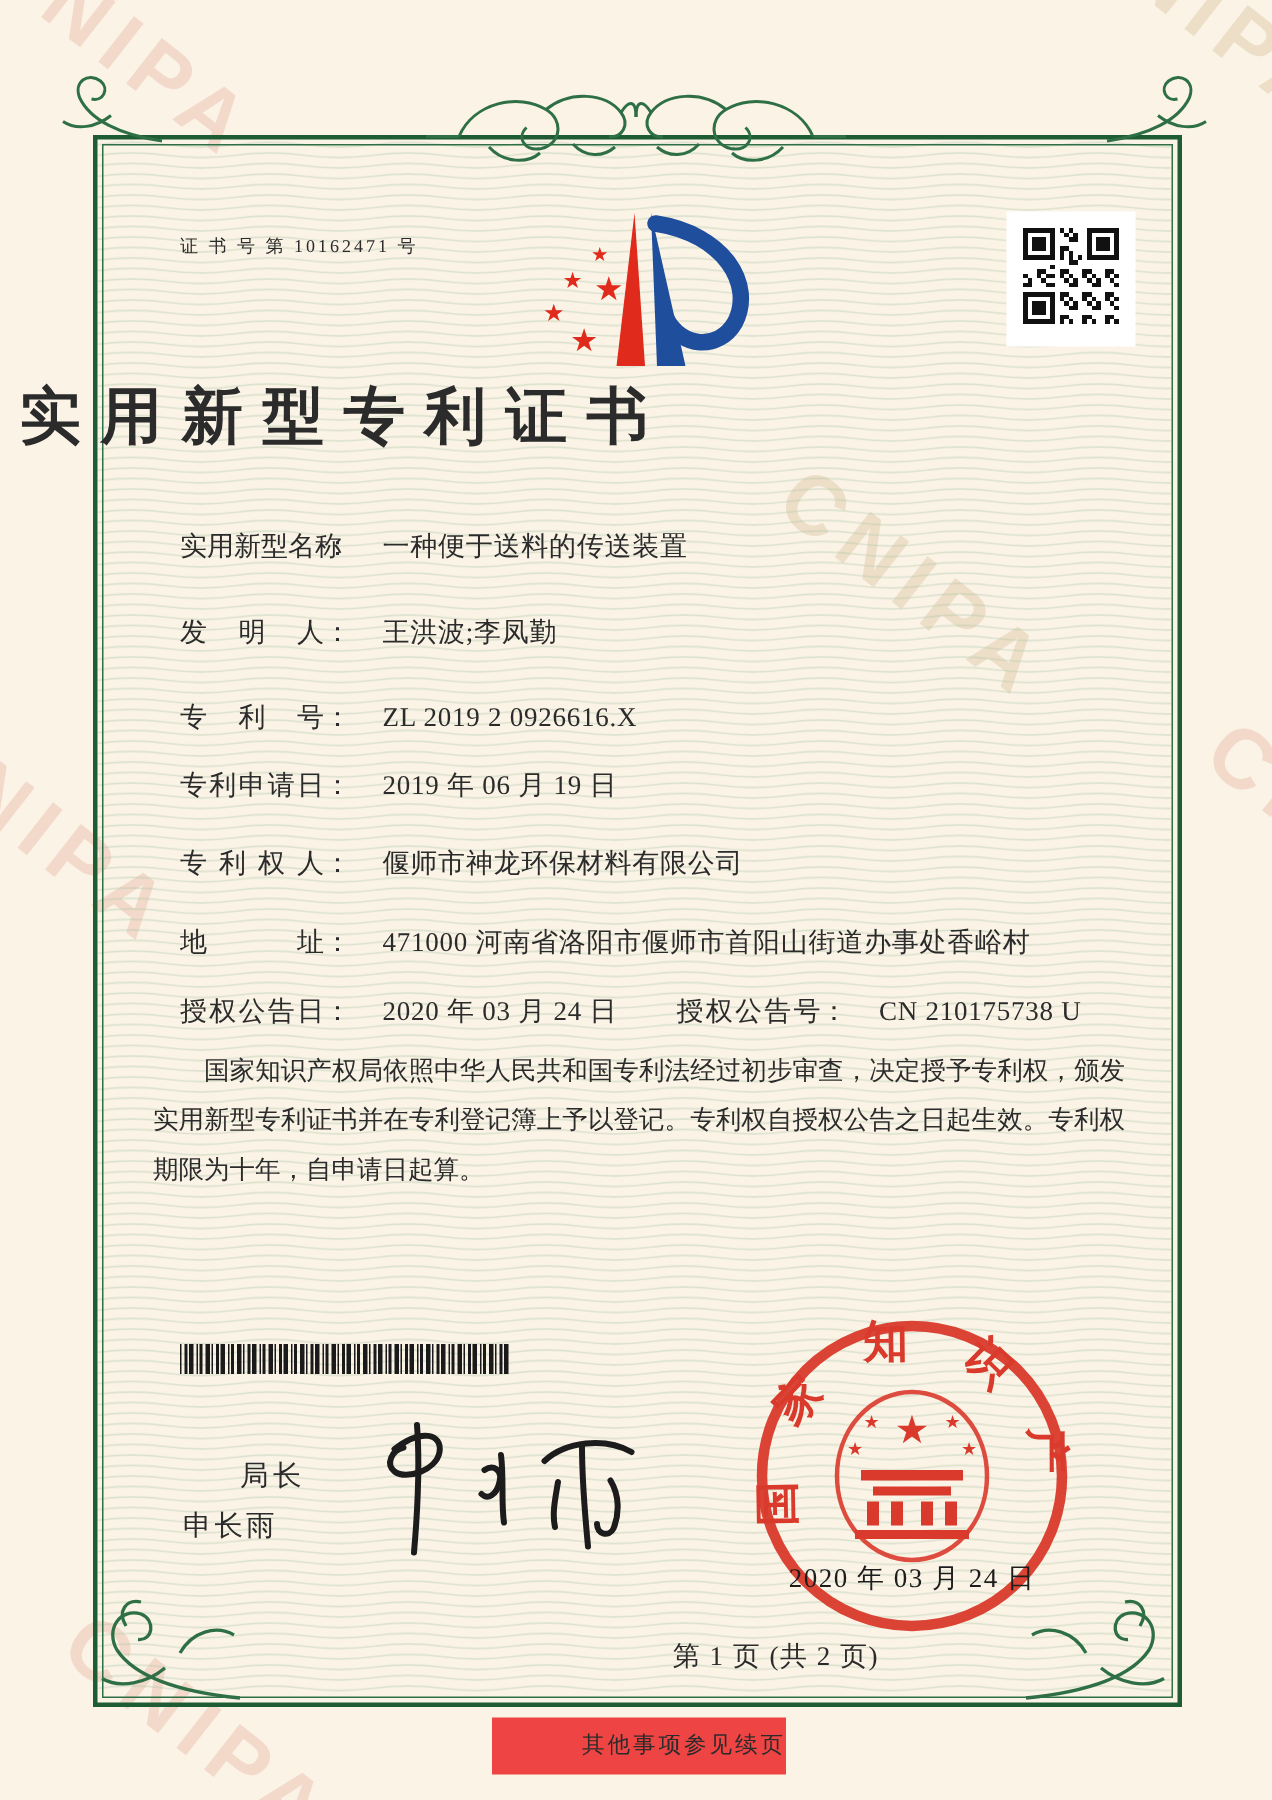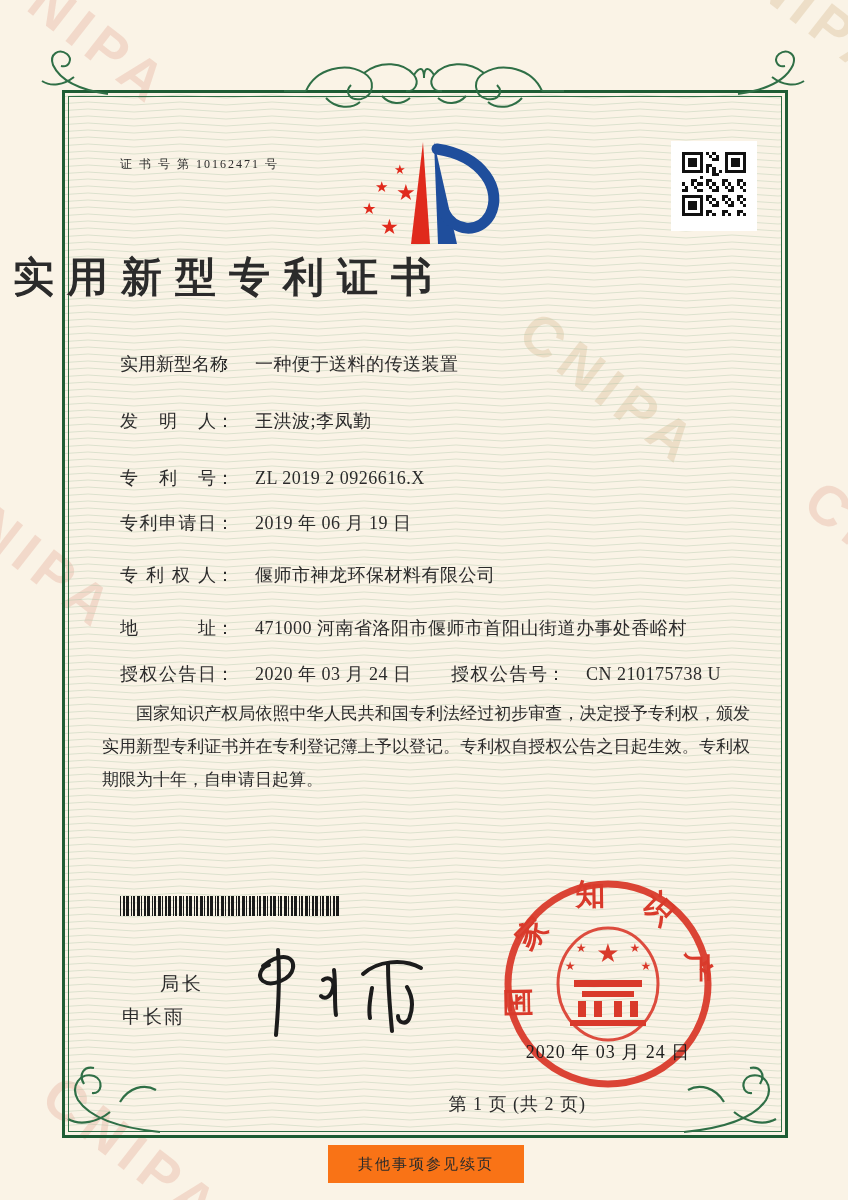--- a/index.html
+++ b/index.html
@@ -79,21 +79,21 @@
     position:absolute;left:508px;top:1040px;width:200px;
     text-align:center;font-size:18px;letter-spacing:1px;color:#1d1d1d;z-index:6;
   }
   
   .page-info{
     position:absolute;left:236px;top:1092px;width:350px;
     text-align:right;font-size:18px;letter-spacing:1px;z-index:4;
   }
   .cont-note{
     position:absolute;left:328px;top:1145px;width:196px;height:38px;
-    background:#f97316;text-align:center;line-height:38px;
+    background:#ef4444;text-align:right;line-height:38px;
     font-size:15px;letter-spacing:2px;z-index:4;
   }
 </style>
 </head>
 <body>
 
 <div class="page">
 
   <div class="wm pink" style="left:-24px;top:-4px;">CNIPA</div>
   <div class="wm tan" style="left:700px;top:-26px;">CNIPA</div>

